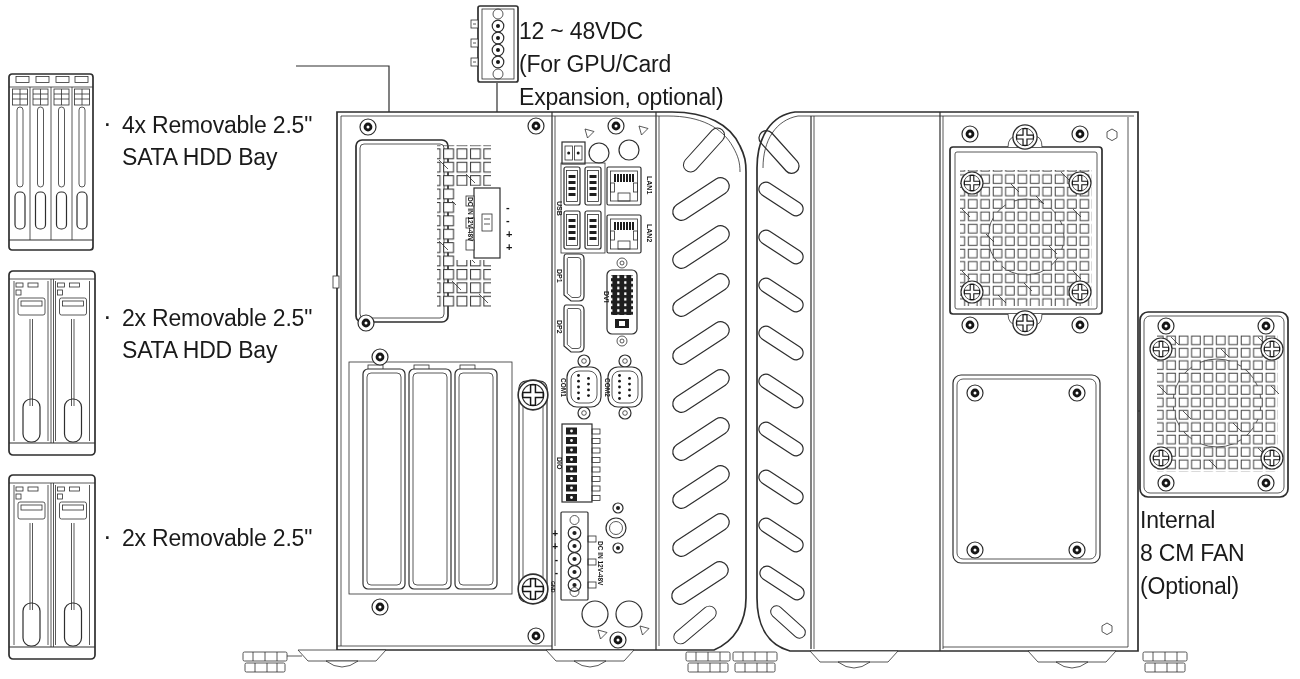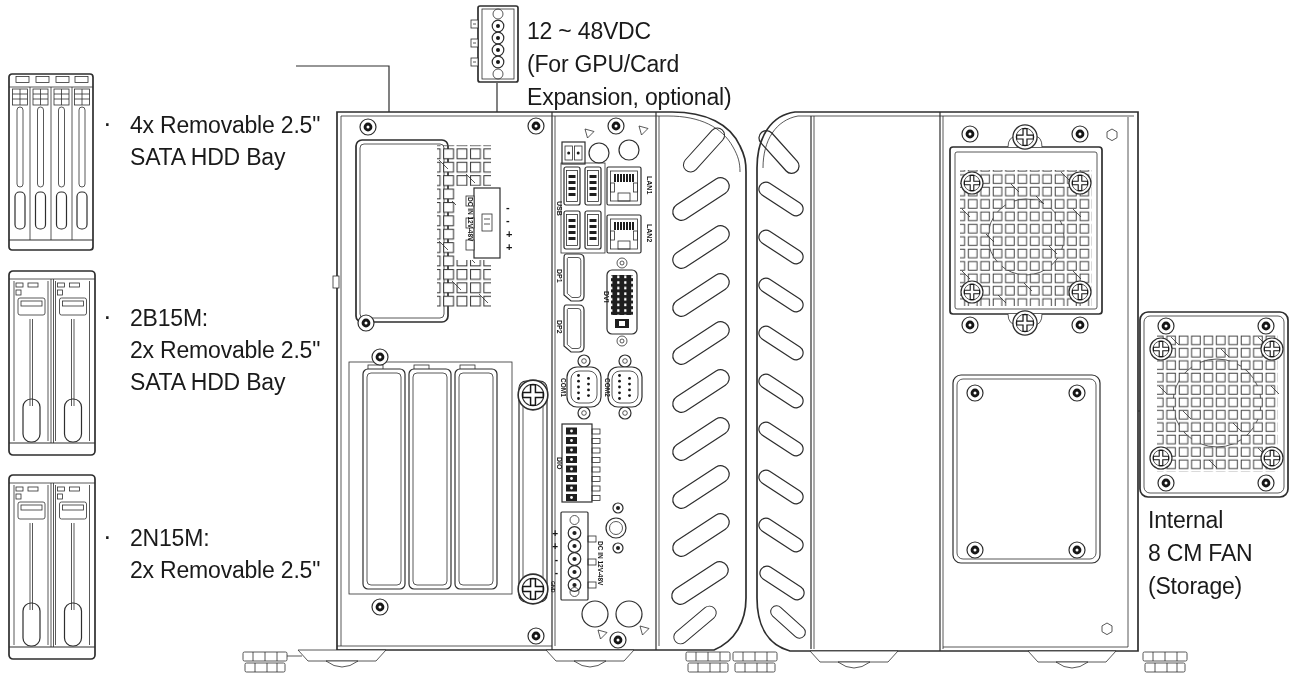--- a/index.html
+++ b/index.html
@@ -1,20 +1,20 @@
 <!DOCTYPE html>
 <html><head>
 <meta charset="utf-8">
 <style>
   html,body{margin:0;padding:0;background:#fff;}
   .canvas{position:relative;width:1300px;height:679px;background:#fff;overflow:hidden;
           font-family:"Liberation Sans",sans-serif;color:#1a1a1a;}
   .canvas svg{position:absolute;left:0;top:0;}
   .lbl{position:absolute;font-size:23px;line-height:32px;letter-spacing:-0.2px;white-space:nowrap;}
-  .lbl .ln{display:block;padding-left:8px;}
+  .lbl .ln{display:block;}
   .option{padding-left:0;}
   .bullet{position:absolute;left:-19px;top:-2px;font-size:26px;}
   .fanlbl{text-align:left;}
   
   .s{stroke:#2e2e2e;stroke-width:1.2;fill:none;}
   .sw{stroke:#2e2e2e;stroke-width:1.2;fill:#fff;}
   .thin{stroke-width:0.8;}
   .thick{stroke-width:1.7;}
   .fillDark{fill:#1e1e1e;stroke:none;}
   .tport{font-family:"Liberation Sans",sans-serif;font-size:7px;font-weight:bold;fill:#161616;}
@@ -520,36 +520,34 @@
 
 
 <div class="lbl option" style="left:122px;top:109px;">
   <span class="bullet">·</span>
   <span class="ln">4x Removable 2.5"</span>
   <span class="ln">SATA HDD Bay</span>
 </div>
 
 <div class="lbl option" style="left:122px;top:302px;">
   <span class="bullet">·</span>
-  <span class="ln">2B15M:</span>
   <span class="ln">2x Removable 2.5"</span>
   <span class="ln">SATA HDD Bay</span>
 </div>
 
 <div class="lbl option" style="left:122px;top:522px;">
   <span class="bullet">·</span>
-  <span class="ln">2N15M:</span>
   <span class="ln">2x Removable 2.5"</span>
 </div>
 
 <div class="lbl" style="left:519px;top:15px;line-height:33px;">
   <span class="ln">12 ~ 48VDC</span>
   <span class="ln">(For GPU/Card</span>
   <span class="ln">Expansion, optional)</span>
 </div>
 
 <div class="lbl fanlbl" style="left:1140px;top:504px;width:152px;line-height:33px;">
   <span class="ln">Internal</span>
   <span class="ln">8 CM FAN</span>
-  <span class="ln">(Storage)</span>
+  <span class="ln">(Optional)</span>
 </div>
 
 </div>
 
 </body></html>

